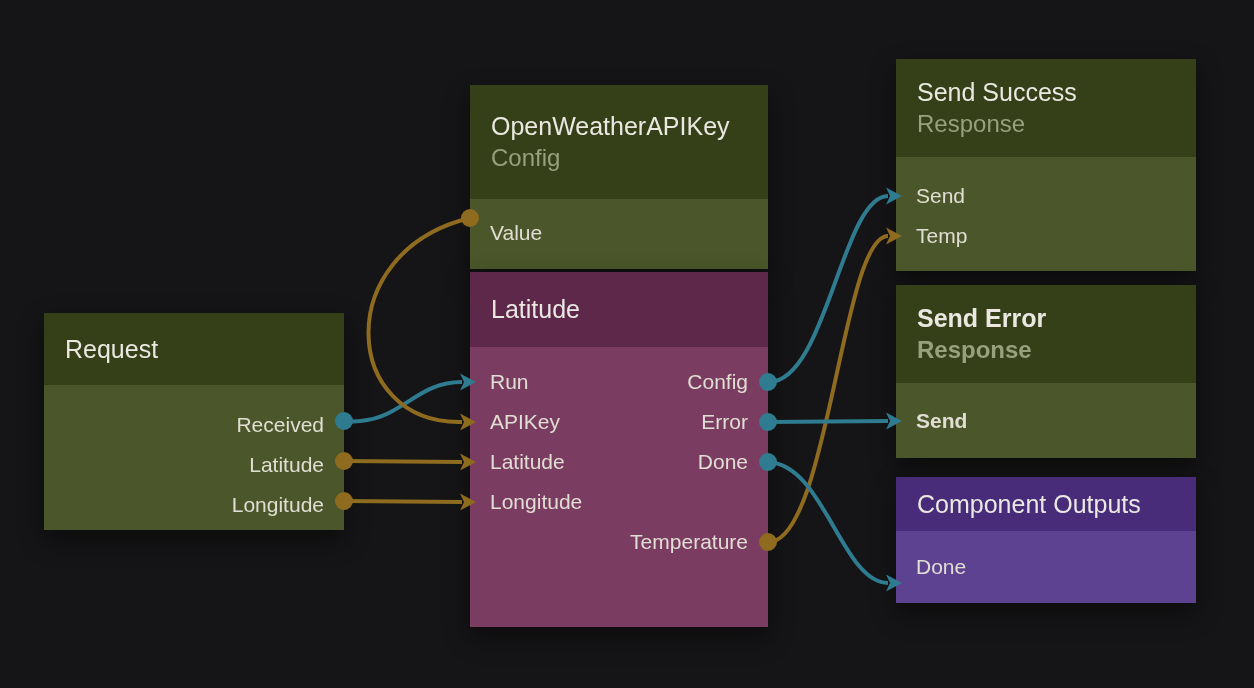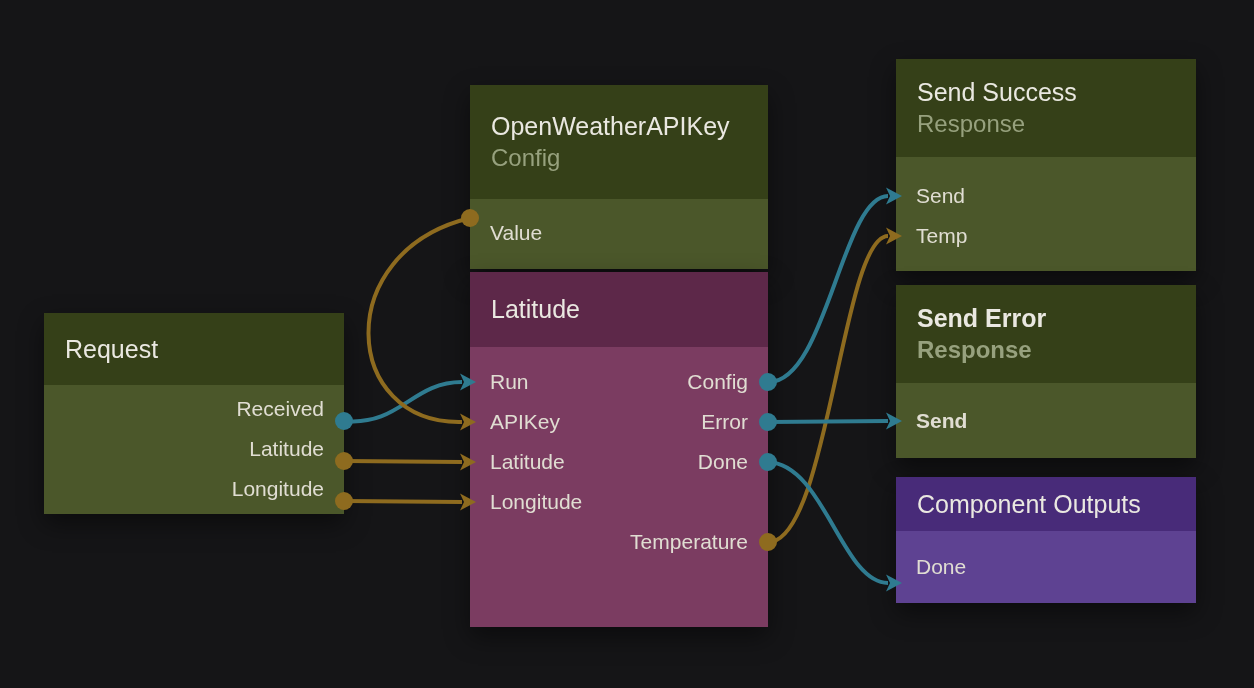--- a/index.html
+++ b/index.html
@@ -20,21 +20,21 @@
 
   .olive  .header{background:var(--olive-header,#354018);}
   .olive  .body{background:var(--olive-body,#4b572a);}
   .maroon .header{background:var(--maroon-header,#5d2849);}
   .maroon .body{background:var(--maroon-body,#7b3c61);}
   .purple .header{background:var(--purple-header,#482b79);}
   .purple .body{background:var(--purple-body,#5e4292);}
 
   #node-request{left:44px;top:313px;width:300px;}
   #node-request .header{height:72px;}
-  #node-request .body{height:129px;padding-top:4px;}
+  #node-request .body{height:145px;padding-top:20px;}
 
   #node-openweather{left:470px;top:85px;width:298px;}
   #node-openweather .header{height:114px;}
   #node-openweather .body{height:70px;padding-top:14px;}
 
   #node-function{left:470px;top:272px;width:298px;}
   #node-function .header{height:75px;}
   #node-function .body{height:280px;padding-top:15px;}
 
   #node-send-success{left:896px;top:59px;width:300px;}

